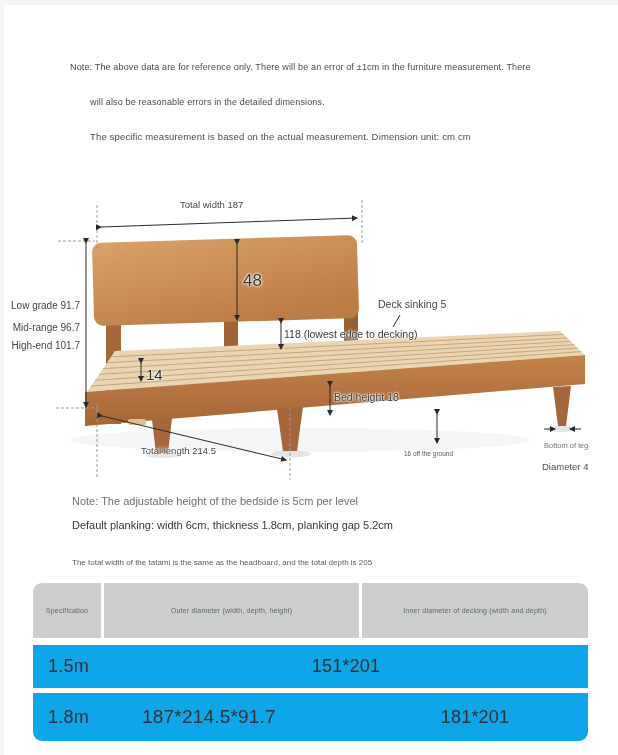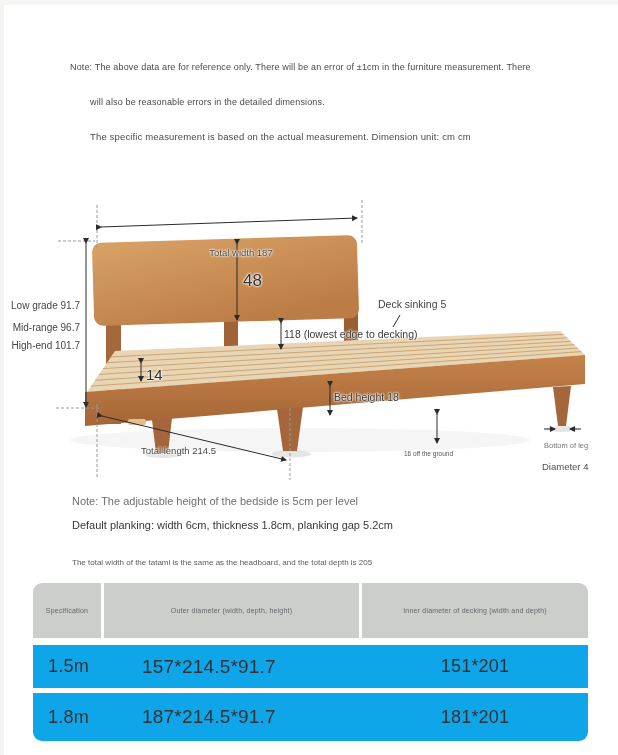--- a/index.html
+++ b/index.html
@@ -17,21 +17,21 @@
   .nt2 { left:90px; top:97px; }
   .nt3 { left:90px; top:131px; font-size:9.5px; }
 
   
   .diagram { position:absolute; left:0; top:188px; width:618px; height:300px; }
   .diagram svg { position:absolute; left:0; top:0; }
   .lbl {
     position:absolute; white-space:nowrap; color:#3f3f3f;
     text-shadow: 0 0 2px #fff, 0 0 2px #fff, 0 0 3px #fff;
   }
-  .lbl-total-width   { left:180px; top:11px;  width:122px; text-align:center; font-size:9.5px; color:#464646;margin-top:48px; }
+  .lbl-total-width   { left:180px; top:11px;  width:122px; text-align:left; font-size:9.5px; color:#464646; }
   .lbl-48            { left:243px; top:83px;  font-size:17px; font-weight:400; color:#333; }
   .lbl-grade         { right:538px; top:0; font-size:10px; color:#464646; text-align:right; width:120px; }
   .g-low  { top:112px; } .g-mid { top:134px; } .g-high { top:152px; }
   .lbl-deck-sinking  { left:378px; top:110px; font-size:10.5px; color:#444; }
   .lbl-lowest-edge   { left:284px; top:140px; font-size:10.5px; color:#3a3a3a; }
   .lbl-14            { left:146px; top:178px; font-size:15px; font-weight:500; color:#2e2e2e; }
   .lbl-bed-height    { left:334px; top:203px; font-size:10.5px; color:#3a3a3a; }
   .lbl-total-length  { left:141px; top:257px; font-size:9.5px; color:#464646;text-align:center; }
   .lbl-clearance     { left:404px; top:262px; font-size:6.5px; color:#555; }
   .lbl-bottom-of-leg { left:544px; top:253px; font-size:7.5px; color:#767676; }
@@ -162,21 +162,20 @@
   <div class="note-mid nm3">The total width of the tatami is the same as the headboard, and the total depth is 205</div>
 
   <div class="spec-table">
     <div class="t-header">
       <div class="th c1">Specification</div>
       <div class="th c2">Outer diameter (width, depth, height)</div>
       <div class="th c3">Inner diameter of decking (width and depth)</div>
     </div>
     <div class="t-row r1">
       <div class="td c1">1.5m</div>
-      <div class="td c2">157*214.5*91.7</div>
       <div class="td c3">151*201</div>
     </div>
     <div class="t-row r2">
       <div class="td c1">1.8m</div>
       <div class="td c2">187*214.5*91.7</div>
       <div class="td c3">181*201</div>
     </div>
   </div>
 </div>
 

